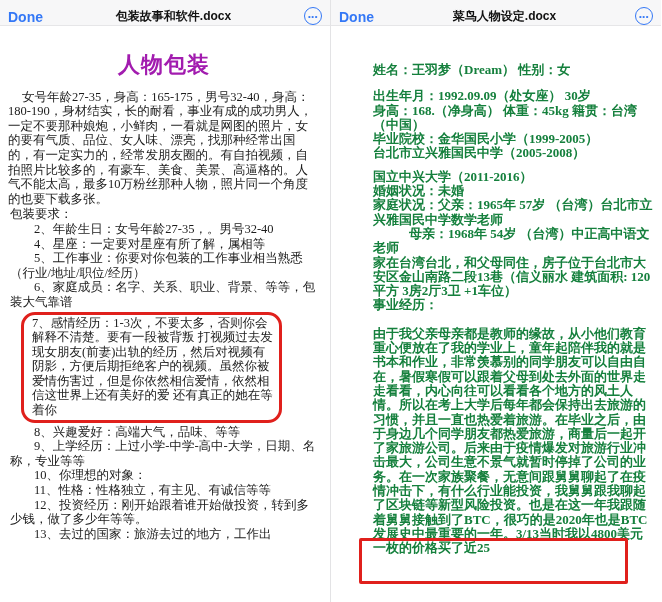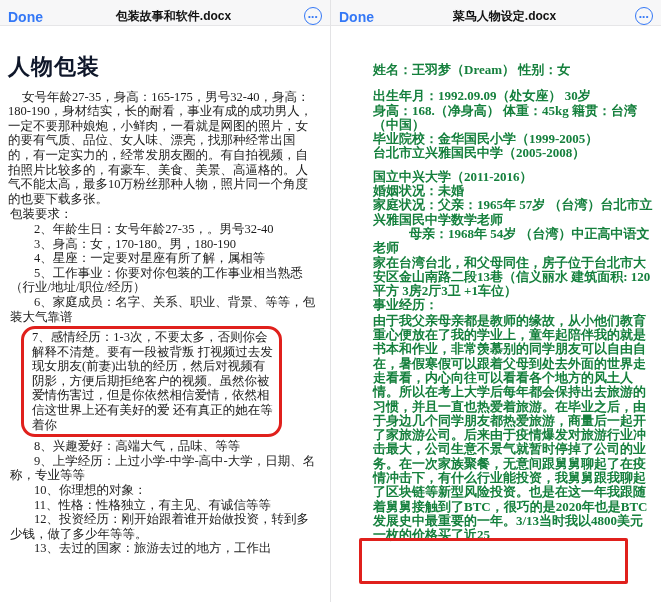--- a/index.html
+++ b/index.html
@@ -30,23 +30,23 @@
     font-family: "Liberation Sans", sans-serif;
   }
 
   
   .doc-body-left {
     padding: 0 10px 0 8px; color: #1c1c1c;
     font-family: "Liberation Serif", serif;
     font-size: 12.5px; line-height: 14.6px;
   }
   .doc-h1 {
-    font-family: Liberation Sans, sans-serif;
-    font-weight: 700; font-size: 22px; color: #0f172a;
-    text-align: left; margin-top: 34px; margin-bottom: 15px; letter-spacing: 1px;
+    font-family: Liberation Mono, monospace;
+    font-weight: 700; font-size: 22px; color: #a21caf;
+    text-align: center; margin-top: 34px; margin-bottom: 15px; letter-spacing: 1px;
   }
   .intro { margin-right: 2px; text-indent: 14px; }
   .sec-head { margin-left: 2px; margin-top: 1px; }
   .l-item { margin-left: 2px; text-indent: 24px; }
   .l-item.flush { text-indent: 2px; }
   .l-item.boxed {
     border: 3px solid #e0201c; border-radius: 14px;
     margin: 2px 38px 2px 13px; padding: 1px 6px 2px 8px;
     text-indent: 0;
   }
@@ -55,21 +55,21 @@
   .doc-body-right {
     padding: 37px 8px 0 42px; color: #15803d;
     font-family: "Liberation Serif", serif;
     font-weight: 700; font-size: 13px; line-height: 14.3px;
   }
   .r-line { margin: 0; }
   .gap-lg { margin-bottom: 12px; }
   .gap-sm { margin-top: 6px; }
   .gap-md { margin-top: 9px; }
   .indent-mother { text-indent: 36px; }
-  .career-para { margin-top: 1px; }
+  .career-para { margin-top: 14px; }
 
   .red-overlay {
     position: absolute; border: 3px solid #e0201c; border-radius: 2px;
     pointer-events: none;
   }
   .red-overlay.right-box { left: 28px; top: 538px; width: 269px; height: 46px; }
 </style>
 </head>
 <body>
 
@@ -80,21 +80,20 @@
       <button class="done-btn">Done</button>
       <div class="doc-title">包装故事和软件.docx</div>
       <button class="more-btn">•••</button>
     </header>
 
     <div class="doc-body-left">
       <h1 class="doc-h1">人物包装</h1>
       <p class="intro">女号年龄27-35，身高：165-175，男号32-40，身高：180-190，身材结实，长的耐看，事业有成的成功男人，一定不要那种娘炮，小鲜肉，一看就是网图的照片，女的要有气质、品位、女人味、漂亮，找那种经常出国的，有一定实力的，经常发朋友圈的。有自拍视频，自拍照片比较多的，有豪车、美食、美景、高逼格的。人气不能太高，最多10万粉丝那种人物，照片同一个角度的也要下载多张。</p>
       <p class="sec-head">包装要求：</p>
       <p class="l-item">2、年龄生日：女号年龄27-35，。男号32-40</p>
-      <p class="l-item">3、身高：女，170-180。男，180-190</p>
       <p class="l-item">4、星座：一定要对星座有所了解，属相等</p>
       <p class="l-item">5、工作事业：你要对你包装的工作事业相当熟悉（行业/地址/职位/经历）</p>
       <p class="l-item">6、家庭成员：名字、关系、职业、背景、等等，包装大气靠谱</p>
       <p class="l-item boxed">7、感情经历：1-3次，不要太多，否则你会解释不清楚。要有一段被背叛 打视频过去发现女朋友(前妻)出轨的经历，然后对视频有阴影，方便后期拒绝客户的视频。虽然你被爱情伤害过，但是你依然相信爱情，依然相信这世界上还有美好的爱 还有真正的她在等着你</p>
       <p class="l-item">8、兴趣爱好：高端大气，品味、等等</p>
       <p class="l-item">9、上学经历：上过小学-中学-高中-大学，日期、名称，专业等等</p>
       <p class="l-item">10、你理想的对象：</p>
       <p class="l-item">11、性格：性格独立，有主见、有诚信等等</p>
       <p class="l-item">12、投资经历：刚开始跟着谁开始做投资，转到多少钱，做了多少年等等。</p>
       <p class="l-item">13、去过的国家：旅游去过的地方，工作出</p>

